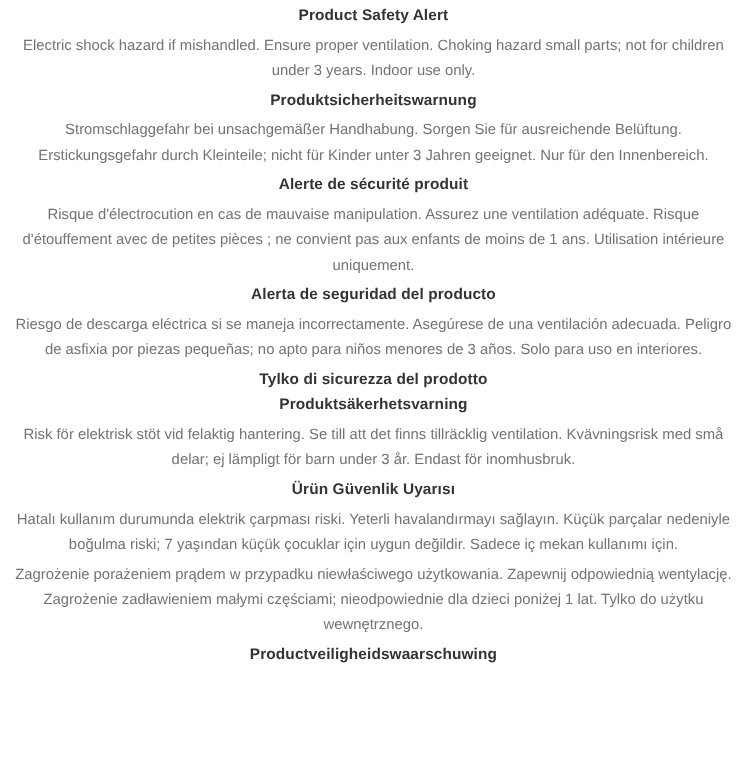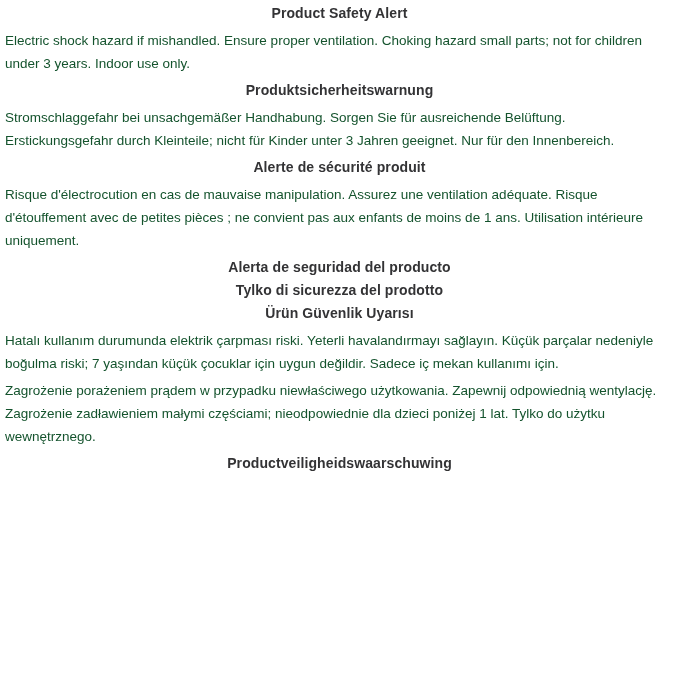--- a/index.html
+++ b/index.html
@@ -24,23 +24,23 @@
     text-align: center;
     margin: 0 0;
     letter-spacing: 0.1px;
   }
   .section:first-child .section-heading {
     margin-top: 0;
   }
   .section-body {
     font-size: 13.5px;
     font-weight: 400;
-    color: #14532d;
+    color: #737373;
     line-height: 23px;
-    text-align: left;
+    text-align: center;
     margin: 4px 0;
   }
 </style>
 </head>
 <body>
 
 <div class="doc">
 
   <div class="section">
     <h3 class="section-heading">Product Safety Alert</h3>
@@ -52,26 +52,31 @@
     <p class="section-body">Stromschlaggefahr bei unsachgemäßer Handhabung. Sorgen Sie für ausreichende Belüftung. Erstickungsgefahr durch Kleinteile; nicht für Kinder unter 3 Jahren geeignet. Nur für den Innenbereich.</p>
   </div>
 
   <div class="section">
     <h3 class="section-heading">Alerte de sécurité produit</h3>
     <p class="section-body">Risque d'électrocution en cas de mauvaise manipulation. Assurez une ventilation adéquate. Risque d'étouffement avec de petites pièces ; ne convient pas aux enfants de moins de 1 ans. Utilisation intérieure uniquement.</p>
   </div>
 
   <div class="section">
     <h3 class="section-heading">Alerta de seguridad del producto</h3>
+    <p class="section-body">Riesgo de descarga eléctrica si se maneja incorrectamente. Asegúrese de una ventilación adecuada. Peligro de asfixia por piezas pequeñas; no apto para niños menores de 3 años. Solo para uso en interiores.</p>
   </div>
 
   <div class="section">
     <h3 class="section-heading">Tylko di sicurezza del prodotto</h3>
   </div>
 
+  <div class="section">
+    <h3 class="section-heading">Produktsäkerhetsvarning</h3>
+    <p class="section-body">Risk för elektrisk stöt vid felaktig hantering. Se till att det finns tillräcklig ventilation. Kvävningsrisk med små delar; ej lämpligt för barn under 3 år. Endast för inomhusbruk.</p>
+  </div>
 
   <div class="section">
     <h3 class="section-heading">Ürün Güvenlik Uyarısı</h3>
     <p class="section-body">Hatalı kullanım durumunda elektrik çarpması riski. Yeterli havalandırmayı sağlayın. Küçük parçalar nedeniyle boğulma riski; 7 yaşından küçük çocuklar için uygun değildir. Sadece iç mekan kullanımı için.</p>
   </div>
 
   <div class="section">
     <p class="section-body">Zagrożenie porażeniem prądem w przypadku niewłaściwego użytkowania. Zapewnij odpowiednią wentylację. Zagrożenie zadławieniem małymi częściami; nieodpowiednie dla dzieci poniżej 1 lat. Tylko do użytku wewnętrznego.</p>
   </div>
 

